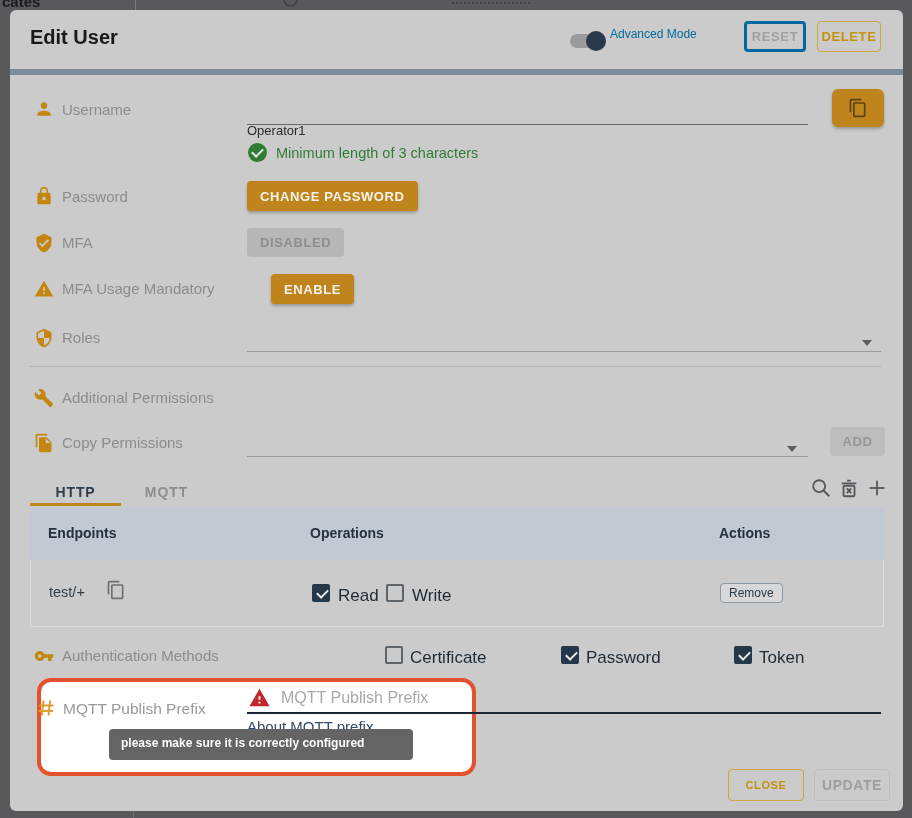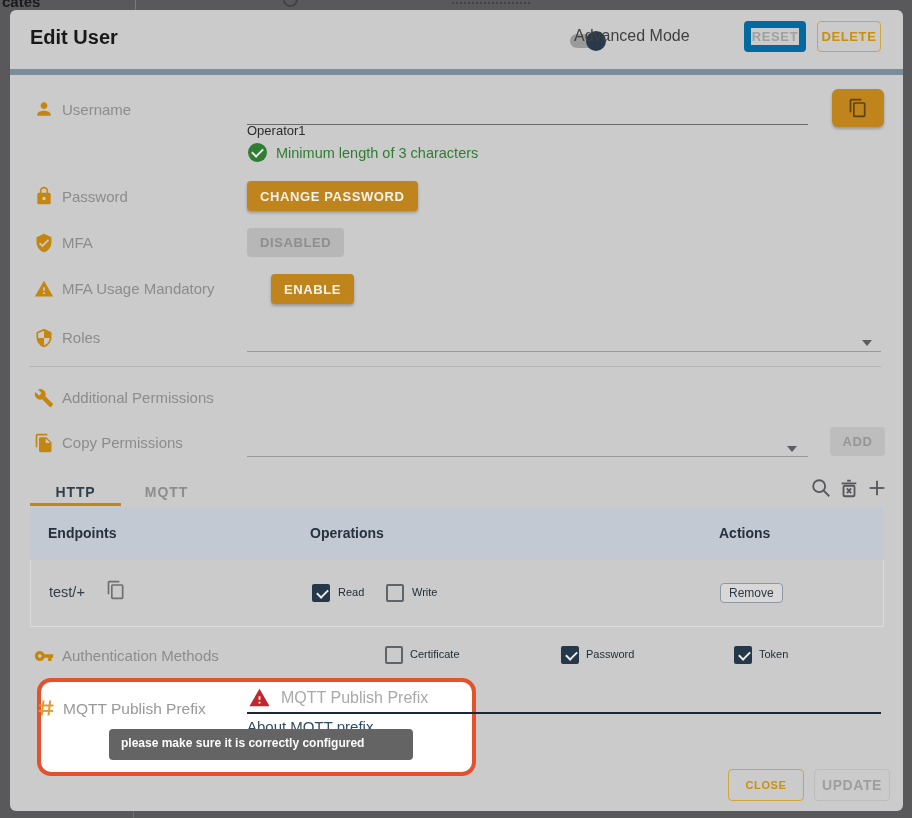--- a/index.html
+++ b/index.html
@@ -20,24 +20,24 @@
   
   .modal {
     position:absolute; left:10px; top:10px; width:893px; height:801px;
     background:#cbcbcb; border-radius:6px; overflow:hidden;
   }
   .modal-title { position:absolute; left:20px; top:16px; font-size:20px; font-weight:700; color:#191919; }
 
   
   .toggle-track { position:absolute; left:560px; top:24px; width:34px; height:14px; border-radius:7px; background:#9a9a9c; cursor:pointer; }
   .toggle-thumb { position:absolute; left:16px; top:-3px; width:20px; height:20px; border-radius:50%; background:#27394a; }
-  .adv-label { position:absolute; left:564px; top:17px; font-size:16px; color:#404040; }
+  .adv-label { position:absolute; left:600px; top:17px; font-size:12px; color:#0369a1; }
 
   .btn { display:flex; align-items:center; justify-content:center; font-weight:700; letter-spacing:0.6px; border-radius:4px; cursor:pointer; font-size:13px; }
-  .btn-reset { position:absolute; left:734px; top:11px; width:62px; height:31px; border:7px solid #0369a1; color:#a0a0a0; }
+  .btn-reset { position:absolute; left:734px; top:11px; width:62px; height:31px; border:3px solid #0369a1; color:#a0a0a0; }
   .btn-delete { position:absolute; left:807px; top:11px; width:64px; height:31px; border:1px solid #cfa53e; color:#c8900f; }
 
   .header-divider { position:absolute; left:0; top:59px; width:893px; height:6px; background:#7d8c9b; }
 
   
   .licon { position:absolute; left:24px; width:20px; height:20px; }
   .licon svg { width:20px; height:20px; fill:#c4860f; }
   .flabel { position:absolute; left:52px; font-size:15px; color:#8c8c8c; white-space:nowrap; }
 
   .uinput { position:absolute; left:237px; top:86px; width:300px; border:none; outline:none; background:transparent; font-size:13px; color:#2b2b2b; font-family:"Liberation Sans", sans-serif;margin-top:27px; }
@@ -71,21 +71,21 @@
   .tbl-header { position:absolute; left:20px; top:497px; width:854px; height:53px; background:#c2c9d2; border-radius:4px 4px 0 0; }
   .th { position:absolute; top:18px; font-size:14px; font-weight:700; color:#25313c; }
   .perm-row { position:absolute; left:20px; top:550px; width:854px; height:67px; border:1px solid #dcdcdc; border-top:none; }
   .endpoint { position:absolute; left:18px; top:24px; font-size:14.5px; color:#323e48; }
   .row-copy { position:absolute; left:75px; top:20px; width:20px; height:20px; cursor:pointer; }
   .row-copy svg { width:20px; height:20px; fill:#6f6f6f; }
 
   .cb { position:absolute; width:18px; height:18px; border:2px solid #5f6468; border-radius:2px; cursor:pointer; }
   .cb.checked { background:#24384a; border-color:#24384a; }
   .cb.checked::after { content:""; position:absolute; left:5px; top:1px; width:5px; height:9px; border:solid #ececec; border-width:0 2px 2px 0; transform:rotate(45deg); }
-  .cb-label { position:absolute; font-size:11px; color:#1f2a33; }
+  .cb-label { position:absolute; font-size:17px; color:#1f2a33; }
 
   .remove-chip { position:absolute; left:689px; top:23px; padding:2px 8px; font-size:12px; color:#2b3945; border:1px solid #8d98a1; border-radius:4px; background:rgba(255,255,255,0.25); cursor:pointer; }
 
   
   .hl-box { position:absolute; left:27px; top:668px; width:439px; height:98px; background:#ffffff; border:4px solid #e4512d; border-radius:14px; z-index:2; }
   .hash-icon { position:absolute; left:26px; top:688px; width:20px; height:20px; z-index:3; }
   .hash-icon svg { stroke:#e29a2e; stroke-width:2.4; }
   .mqtt-label { position:absolute; left:53px; top:690px; font-size:15.5px; color:#98999b; z-index:3; }
   .warn-icon { position:absolute; left:237px; top:677px; width:25px; height:22px; z-index:3; }
   .warn-icon svg { width:25px; height:22px; fill:#c1272d; }

